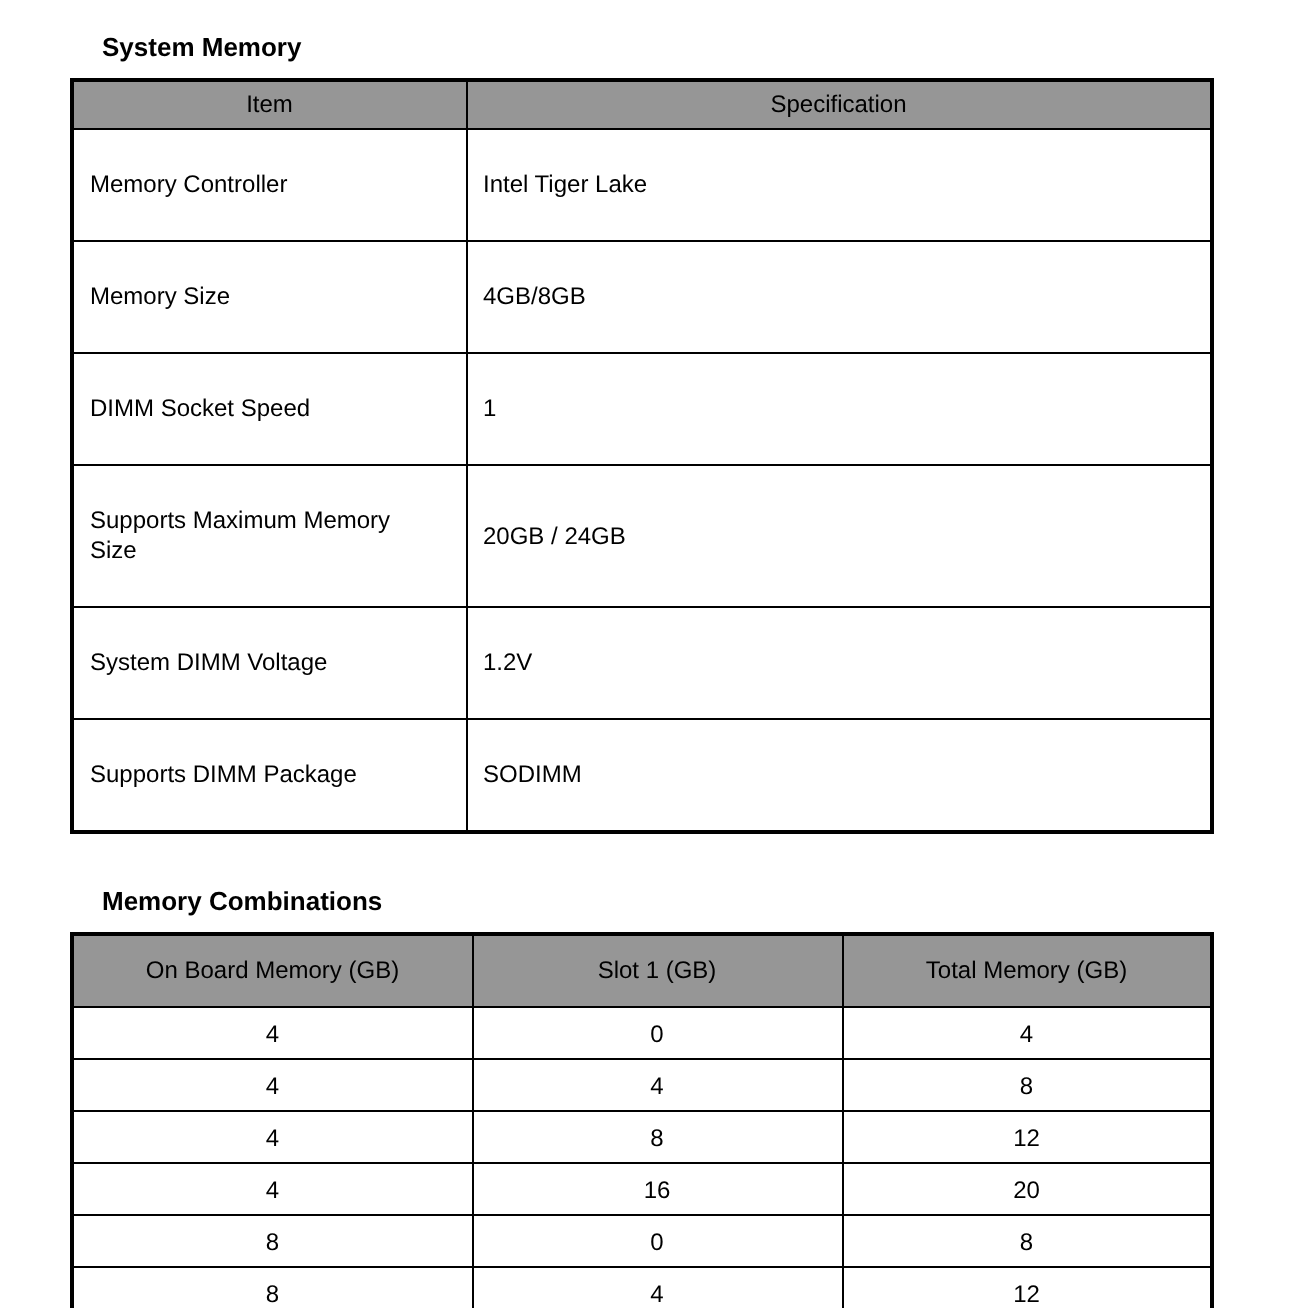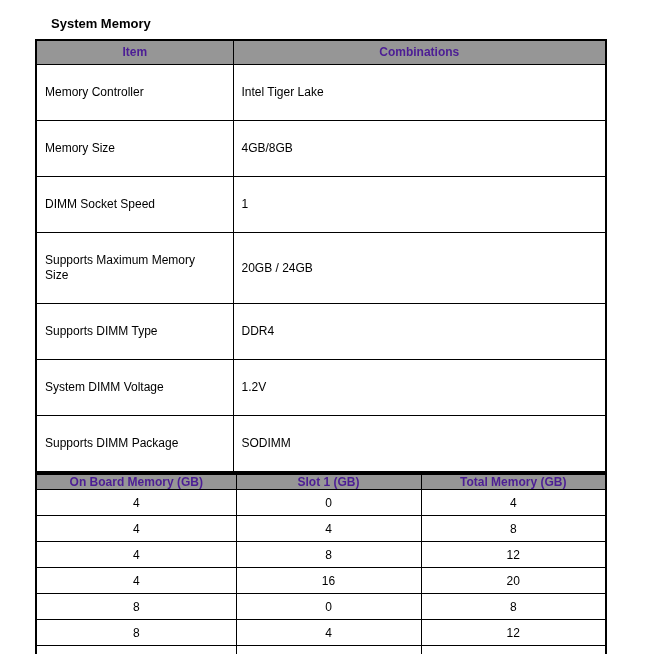--- a/index.html
+++ b/index.html
@@ -30,35 +30,35 @@
     border: 2px solid #000000;
     table-layout: fixed;
   }
   th, td {
     border: 1px solid #000000;
     font-size: 12px;
     vertical-align: middle;
   }
   th {
     background: #969696;
-    font-weight: bold;
+    font-weight: normal;
     text-align: center;
     height: 24px;
-    color: #4c1d95;
+    color: #000000;
   }
   
   .spec-table td {
     height: 26px;
     padding: 20px 8px;
     text-align: left;
   }
   .spec-table tr.tall td { height: 42px; }
   .spec-table .item-text { max-width: 160px; line-height: 1.25; }
   
-  .combo-table th { height: 16px; }
+  .combo-table th { height: 37px; }
   .combo-table td {
     height: 26px;
     text-align: center;
     padding: 2px 4px;
   }
 </style>
 </head>
 <body>
 
 <div class="page">
@@ -66,21 +66,21 @@
   <div class="section-title">System Memory</div>
 
   <table class="spec-table">
     <colgroup>
       <col style="width:197px">
       <col style="width:373px">
     </colgroup>
     <thead>
       <tr>
         <th>Item</th>
-        <th>Combinations</th>
+        <th>Specification</th>
       </tr>
     </thead>
     <tbody>
       <tr>
         <td>
             <div class="item-text">Memory Controller</div>
           </td>
         <td>Intel Tiger Lake</td>
       </tr>
       <tr>
@@ -96,39 +96,34 @@
         <td>1</td>
       </tr>
       <tr class="tall">
         <td>
             <div class="item-text">Supports Maximum Memory Size</div>
           </td>
         <td>20GB / 24GB</td>
       </tr>
       <tr>
         <td>
-            <div class="item-text">Supports DIMM Type</div>
-          </td>
-        <td>DDR4</td>
-      </tr>
-      <tr>
-        <td>
             <div class="item-text">System DIMM Voltage</div>
           </td>
         <td>1.2V</td>
       </tr>
       <tr>
         <td>
             <div class="item-text">Supports DIMM Package</div>
           </td>
         <td>SODIMM</td>
       </tr>
     </tbody>
   </table>
 
+  <div class="section-title second">Memory Combinations</div>
 
   <table class="combo-table">
     <colgroup>
       <col style="width:200px">
       <col style="width:185px">
       <col style="width:185px">
     </colgroup>
     <thead>
       <tr>
         <th>On Board Memory (GB)</th>

